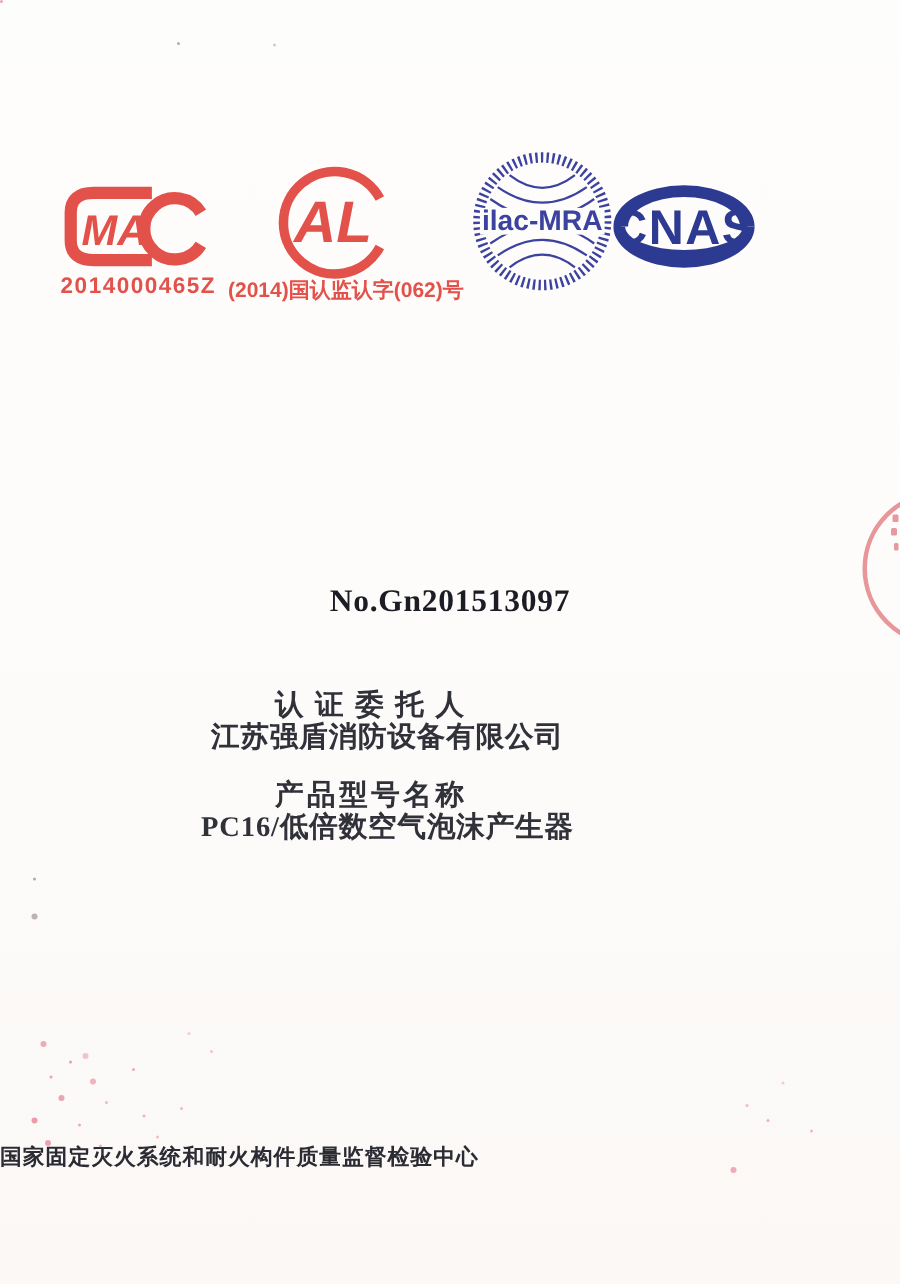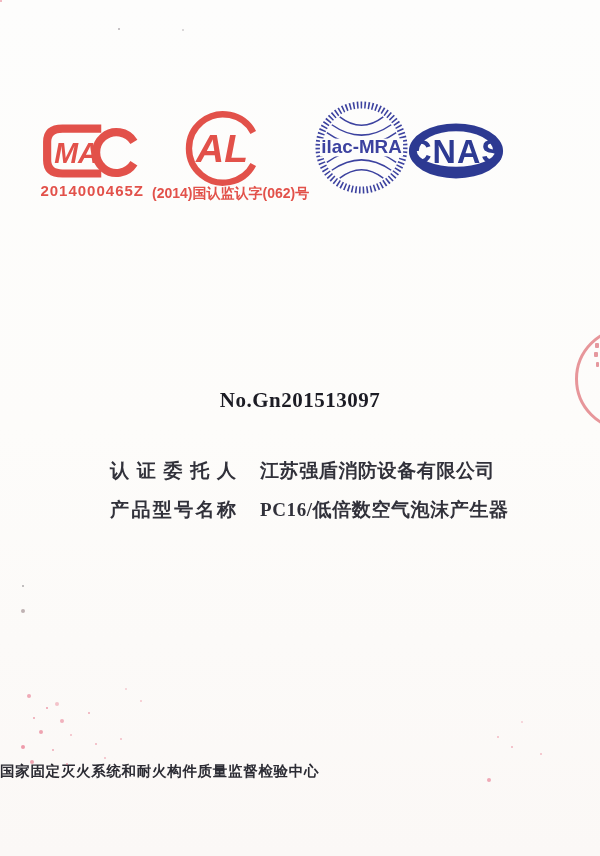--- a/index.html
+++ b/index.html
@@ -26,21 +26,21 @@
   
   .title { position:absolute; top:242px; left:0; width:100%; text-align:center;
            font-size:63px; font-weight:900; color:#26262e;
            letter-spacing:25px; text-indent:25px; }
   .report-no { position:absolute; top:370px; left:0; width:100%; text-align:center;
                font-family:"Liberation Serif",serif; font-weight:bold; font-size:21px;
                color:#1c1c24; letter-spacing:0.5px;margin-top:18px; }
   
   .fields { position:absolute; left:110px; top:460px; color:#31313a;
             font-family:"Liberation Serif",serif; font-size:19px; font-weight:600; }
-  .field-row { display:flex; align-items:center; margin-bottom:18px; line-height:21px; }
+  .field-row { display:flex; align-items:center; margin-bottom:18px; line-height:21px;flex-direction:column; }
   .field-label { width:126px; text-align:justify; text-align-last:justify; text-justify:inter-character; }
   .field-value { margin-left:24px; letter-spacing:0.6px; white-space:nowrap; }
   
   .footer { position:absolute; top:762px; left:0; width:100%; text-align:left;
             font-size:14.5px; font-weight:bold; color:#2b2b33; letter-spacing:0.7px; }
   
   .stamp-arc { position:absolute; right:-79px; top:327px; width:98px; height:98px;
                border-radius:50%; border:3px solid rgba(216,82,90,0.6); }
   .stamp-marks { position:absolute; right:1px; top:343px; width:6px; height:34px; }
   .stamp-marks i { position:absolute; display:block; width:4px; height:5px;

